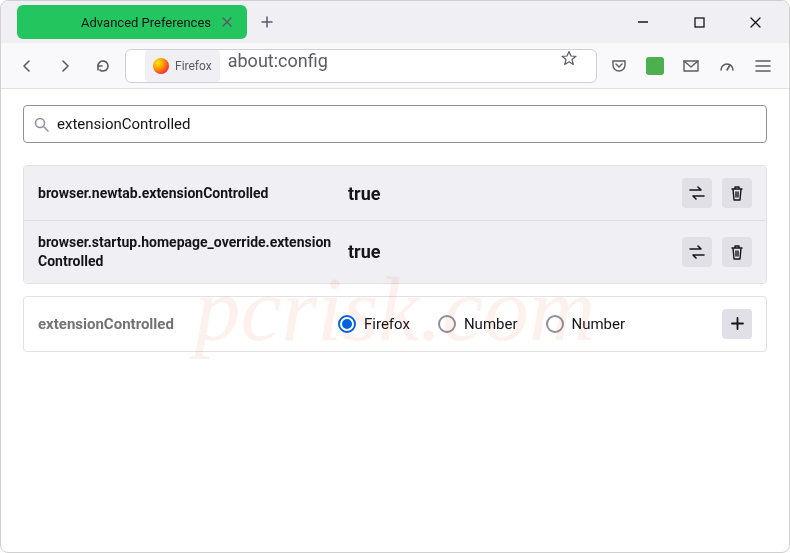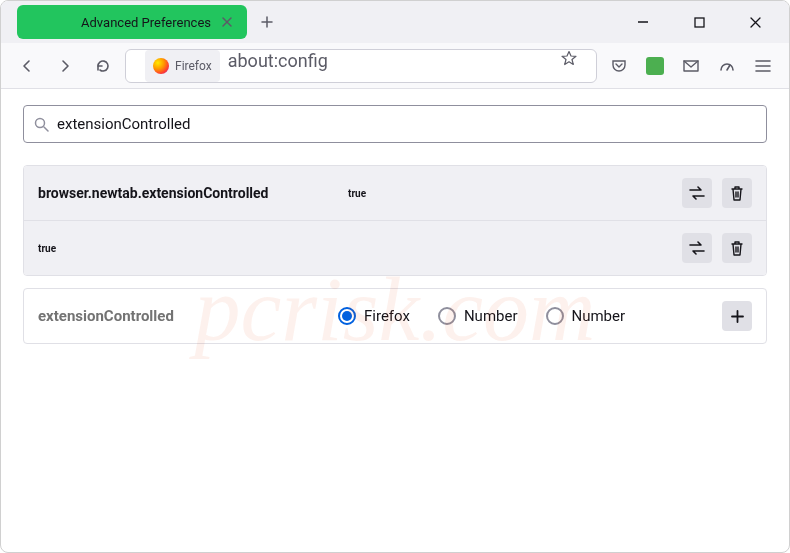--- a/index.html
+++ b/index.html
@@ -201,21 +201,21 @@
       width: 300px;
       font-weight: 700;
       font-size: 14px;
       color: #15141a;
       word-break: break-word;
       line-height: 1.35;
     }
     .pref-value {
       flex: 1;
       font-weight: 700;
-      font-size: 10px;
+      font-size: 18px;
       color: #15141a;
     }
     .pref-actions {
       display: flex;
       gap: 10px;
     }
     .action-btn {
       width: 30px;
       height: 30px;
       display: flex;
@@ -408,20 +408,21 @@
               </svg>
           </div>
           <div class="action-btn">
             <svg width="14" height="16" viewBox="0 0 14 16">
                 <path d="M2 4 H12 M5 4 V2 H9 V4 M3 4 L4 15 H10 L11 4 M6 7 V12 M8 7 V12" fill="none" stroke="#15141a" stroke-width="1.4" stroke-linecap="round" stroke-linejoin="round"></path>
               </svg>
           </div>
         </div>
       </div>
       <div class="pref-row">
+        <div class="pref-name">browser.startup.homepage_override.extensionControlled</div>
         <div class="pref-value">true</div>
         <div class="pref-actions">
           <div class="action-btn">
             <svg width="18" height="14" viewBox="0 0 18 14">
                 <path d="M2 4 H13 L10 1 M16 10 H5 L8 13" fill="none" stroke="#15141a" stroke-width="1.6" stroke-linecap="round" stroke-linejoin="round"></path>
               </svg>
           </div>
           <div class="action-btn">
             <svg width="14" height="16" viewBox="0 0 14 16">
                 <path d="M2 4 H12 M5 4 V2 H9 V4 M3 4 L4 15 H10 L11 4 M6 7 V12 M8 7 V12" fill="none" stroke="#15141a" stroke-width="1.4" stroke-linecap="round" stroke-linejoin="round"></path>

